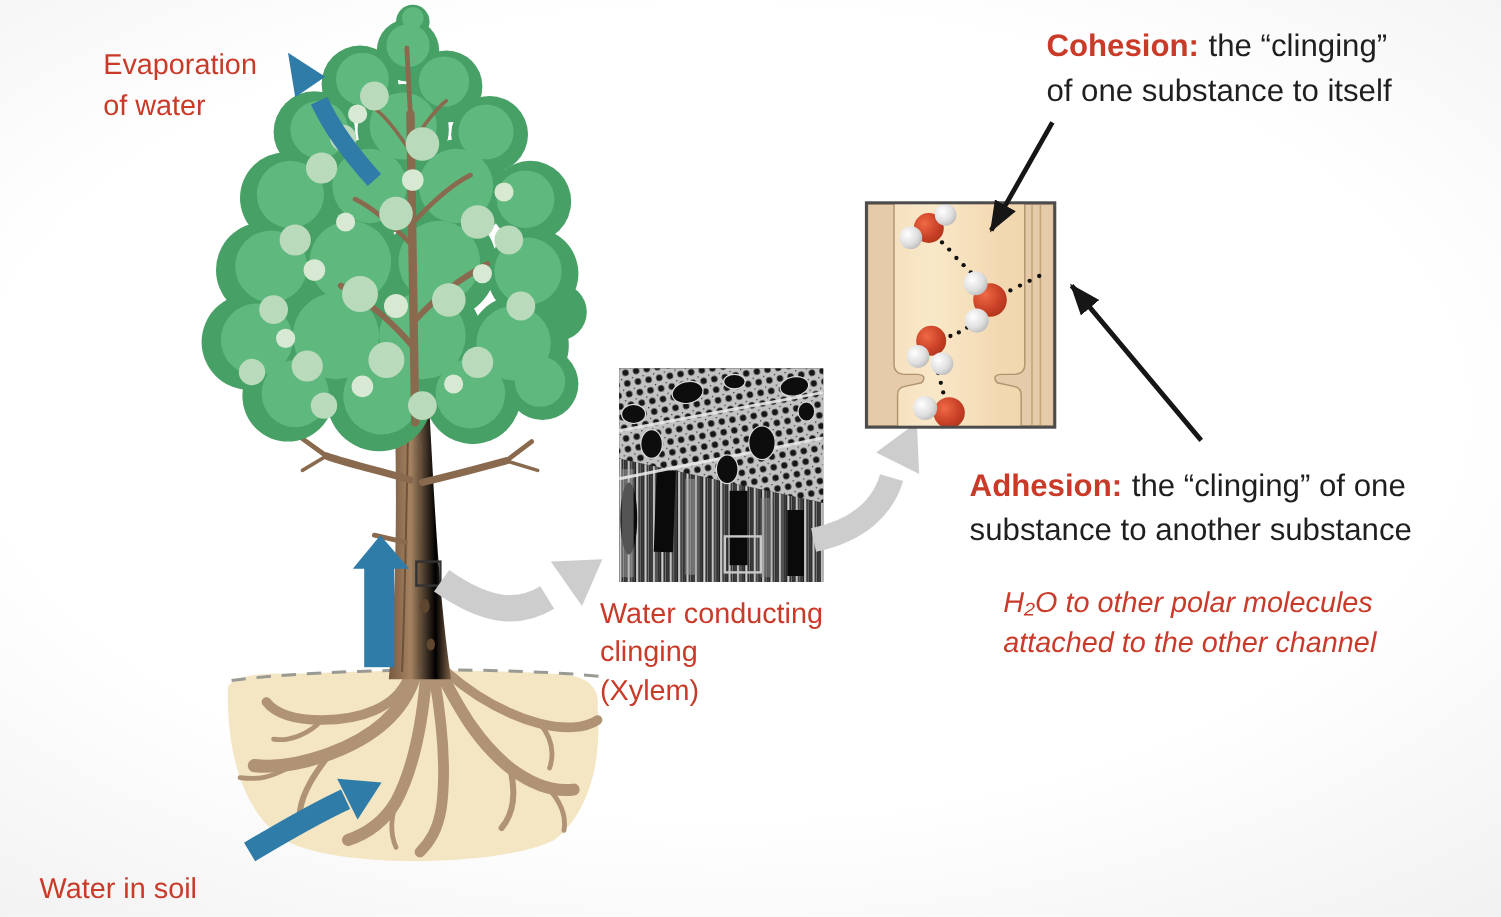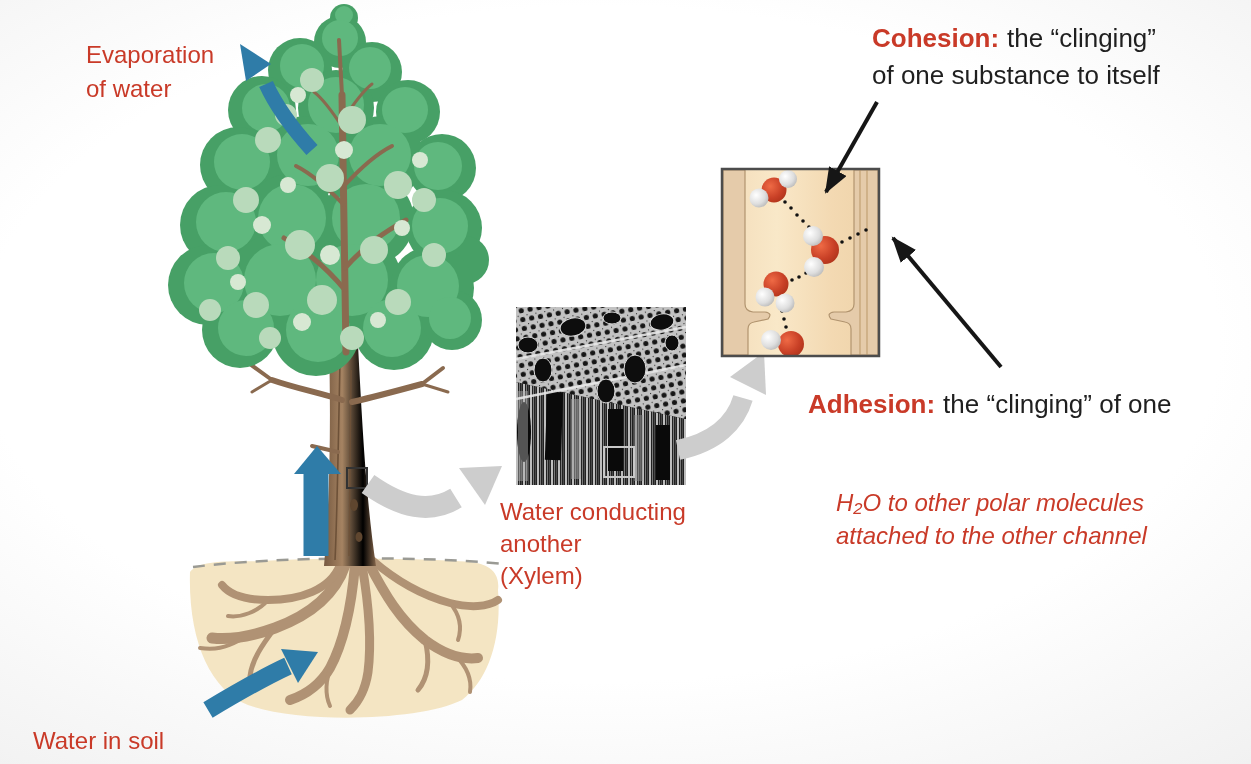--- a/index.html
+++ b/index.html
@@ -313,33 +313,34 @@
 
 <div class="lbl red evap">
   <div>Evaporation</div>
   <div>of water</div>
 </div>
 
 <div class="lbl red soilLbl">Water in soil</div>
 
 <div class="lbl red xylemLbl">
   <div>Water conducting</div>
-  <div>another</div>
+  <div>clinging</div>
   <div>(Xylem)</div>
 </div>
 
 <div class="lbl cohesion">
   <div>
     <span class="term">Cohesion:</span><span class="defn">the “clinging”</span>
   </div>
   <div class="blk">of one substance to itself</div>
 </div>
 
 <div class="lbl adhesion">
   <div>
     <span class="term">Adhesion:</span><span class="defn">the “clinging” of one</span>
   </div>
+  <div class="blk">substance to another substance</div>
 </div>
 
 <div class="lbl red adhNote">
   <div>H₂O to other polar molecules</div>
   <div>attached to the other channel</div>
 </div>
 
 </body></html>

